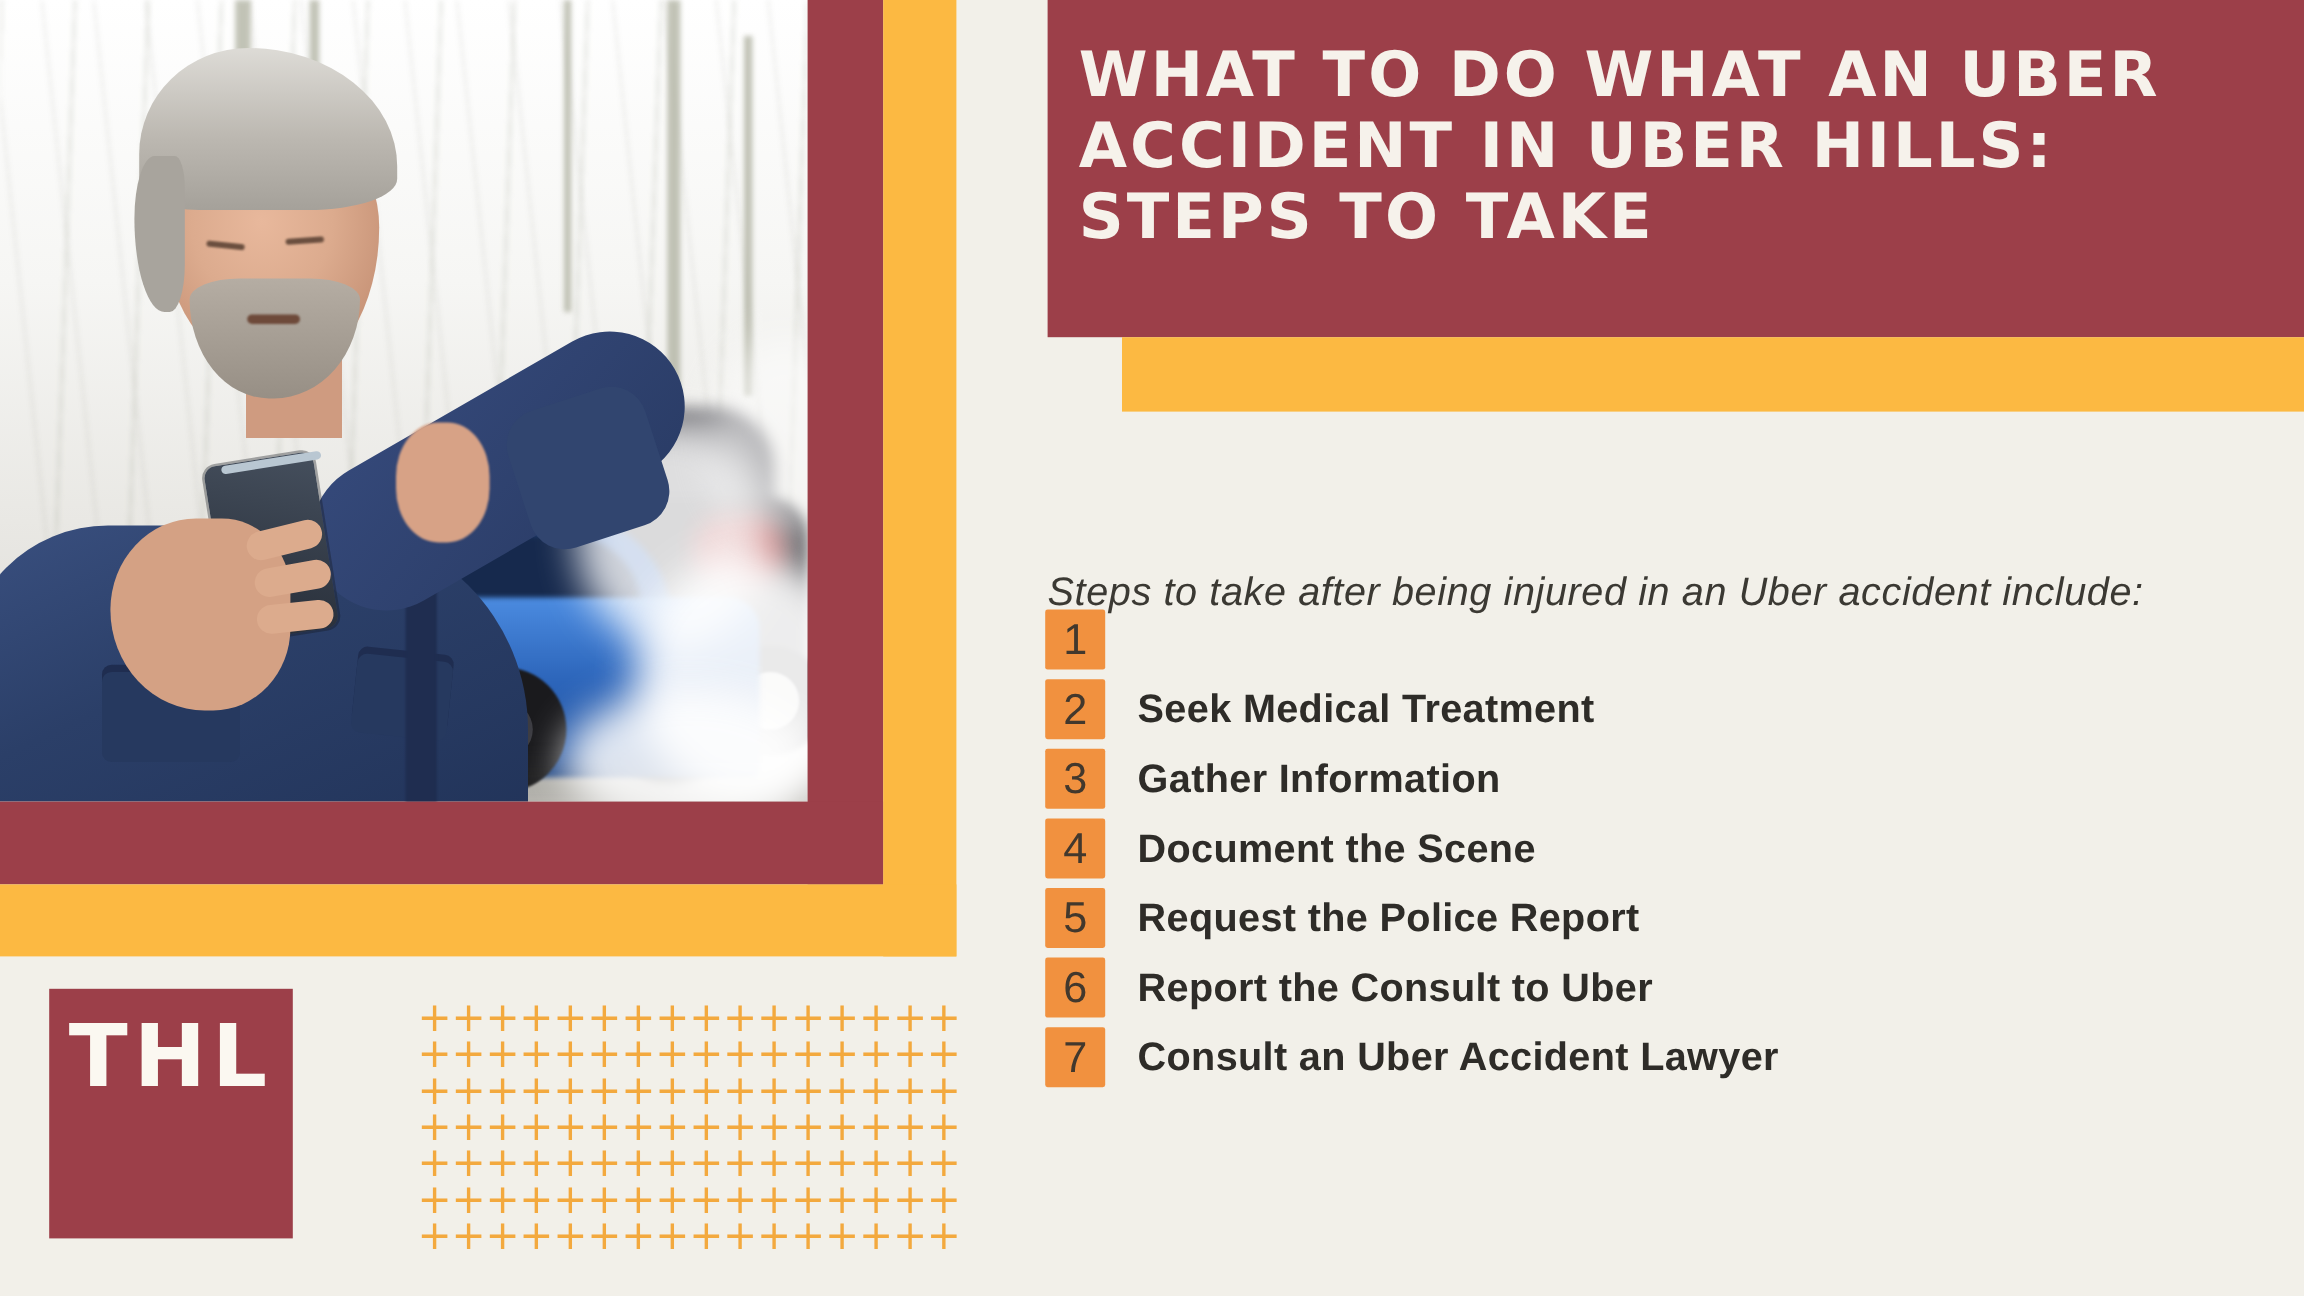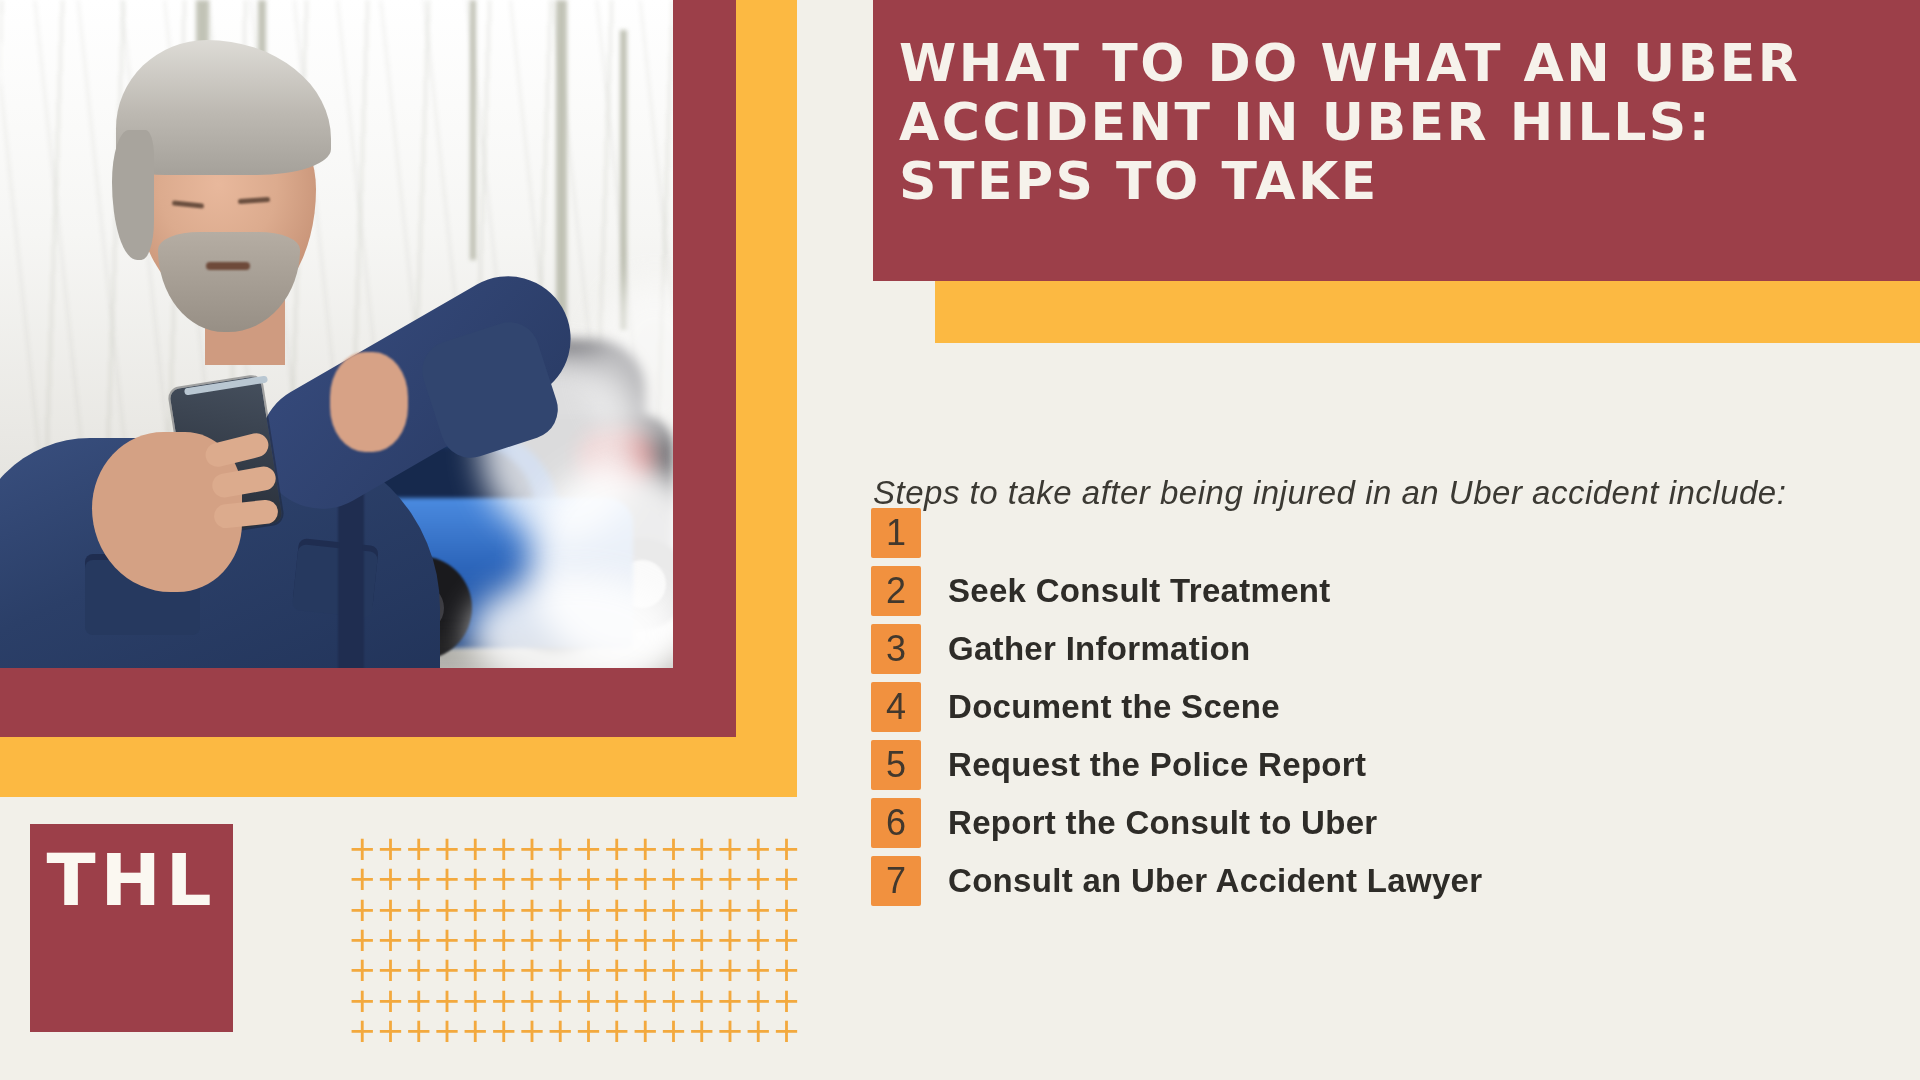--- a/index.html
+++ b/index.html
@@ -101,21 +101,21 @@
   .intro{left:873px;top:438px;width:720px;color:#3B3933;
     font-size:33px;font-style:italic;letter-spacing:.5px;white-space:nowrap;margin-top:36px;}
   .steps{left:871px;top:508px;}
   .step-row{display:flex;align-items:center;height:50px;margin-bottom:8px;}
   .step-num{width:50px;height:50px;background:#F1913F;border-radius:2px;flex:0 0 auto;
     display:flex;align-items:center;justify-content:center;
     font-size:36px;font-weight:400;color:#42382D;}
   .step-label{margin-left:27px;font-size:33px;font-weight:700;color:#2E2C28;letter-spacing:.3px;white-space:nowrap;}
 
   
-  .logo{left:30px;top:824px;width:203px;height:208px;background:#9C3F49;
+  .logo{left:41px;top:824px;width:203px;height:208px;background:#9C3F49;
     text-align:center;box-sizing:border-box;padding-top:14px;}
   .logo span{color:#FBF8F1;font-family:"DejaVu Sans",sans-serif;font-weight:800;
     font-size:72px;letter-spacing:5px;}
   .plus-grid{left:348px;top:833px;display:grid;
     grid-template-columns:repeat(16,28.3px);grid-auto-rows:30.3px;}
   .plus-grid span{display:flex;align-items:center;justify-content:center;
     color:#F3A93E;font-size:34px;font-weight:400;line-height:1;font-family:"DejaVu Sans",sans-serif;}
 </style>
 </head>
 <body>
@@ -181,21 +181,21 @@
 
 <div class="abs intro">Steps to take after being injured in an Uber accident include:</div>
 
 <div class="abs steps">
   <div class="step-row">
     <div class="step-num">1</div>
   </div>
 
   <div class="step-row">
     <div class="step-num">2</div>
-    <div class="step-label">Seek Consult Treatment</div>
+    <div class="step-label">Seek Medical Treatment</div>
   </div>
 
   <div class="step-row">
     <div class="step-num">3</div>
     <div class="step-label">Gather Information</div>
   </div>
 
   <div class="step-row">
     <div class="step-num">4</div>
     <div class="step-label">Document the Scene</div>

